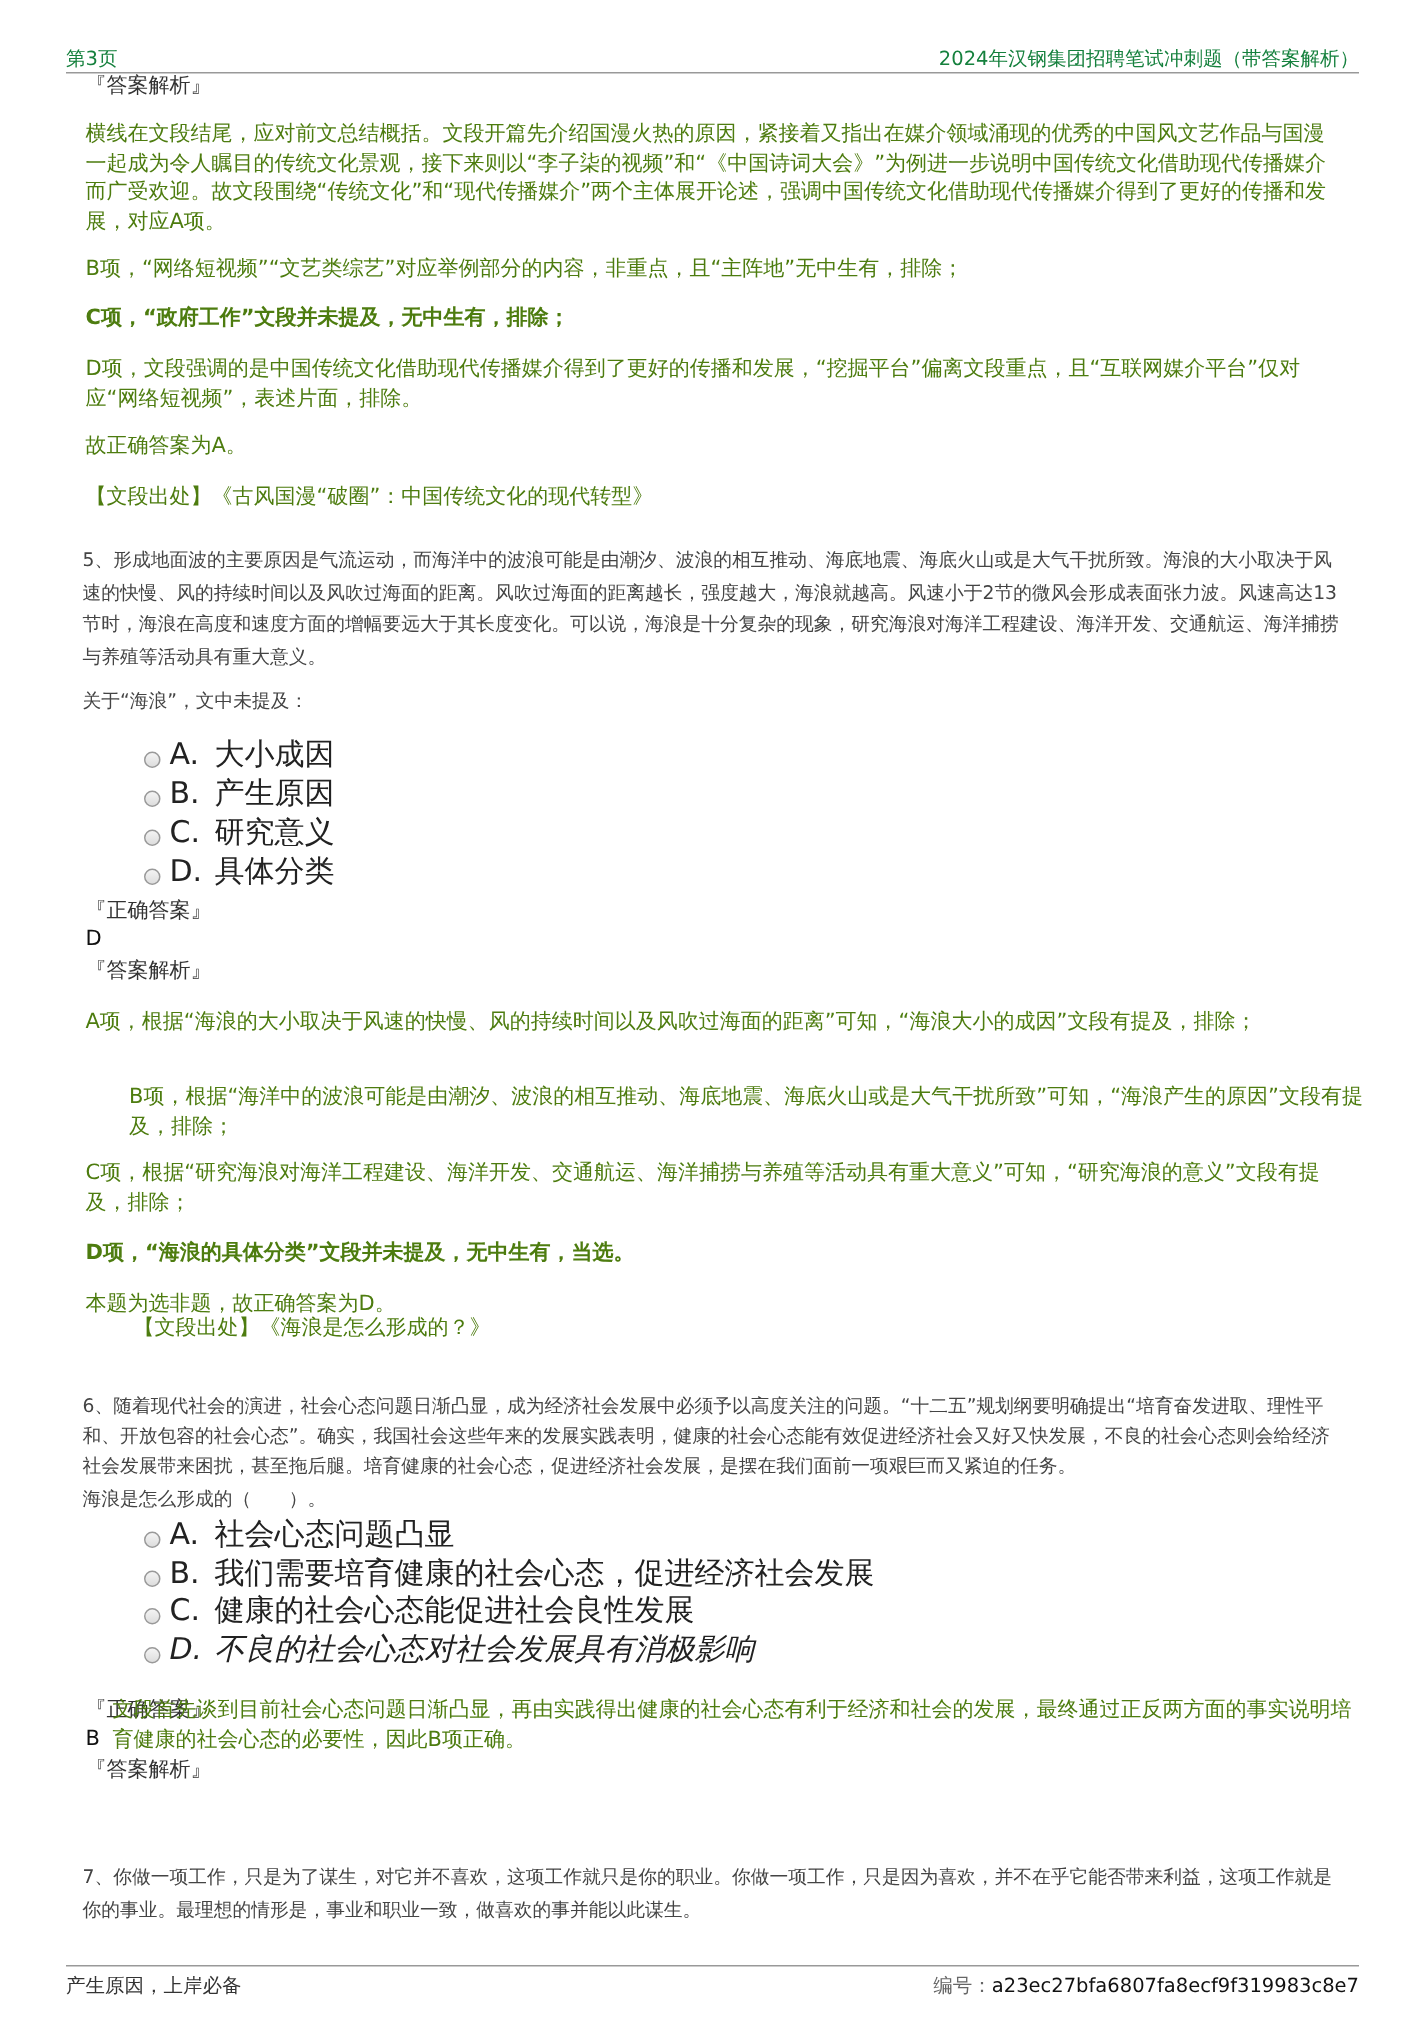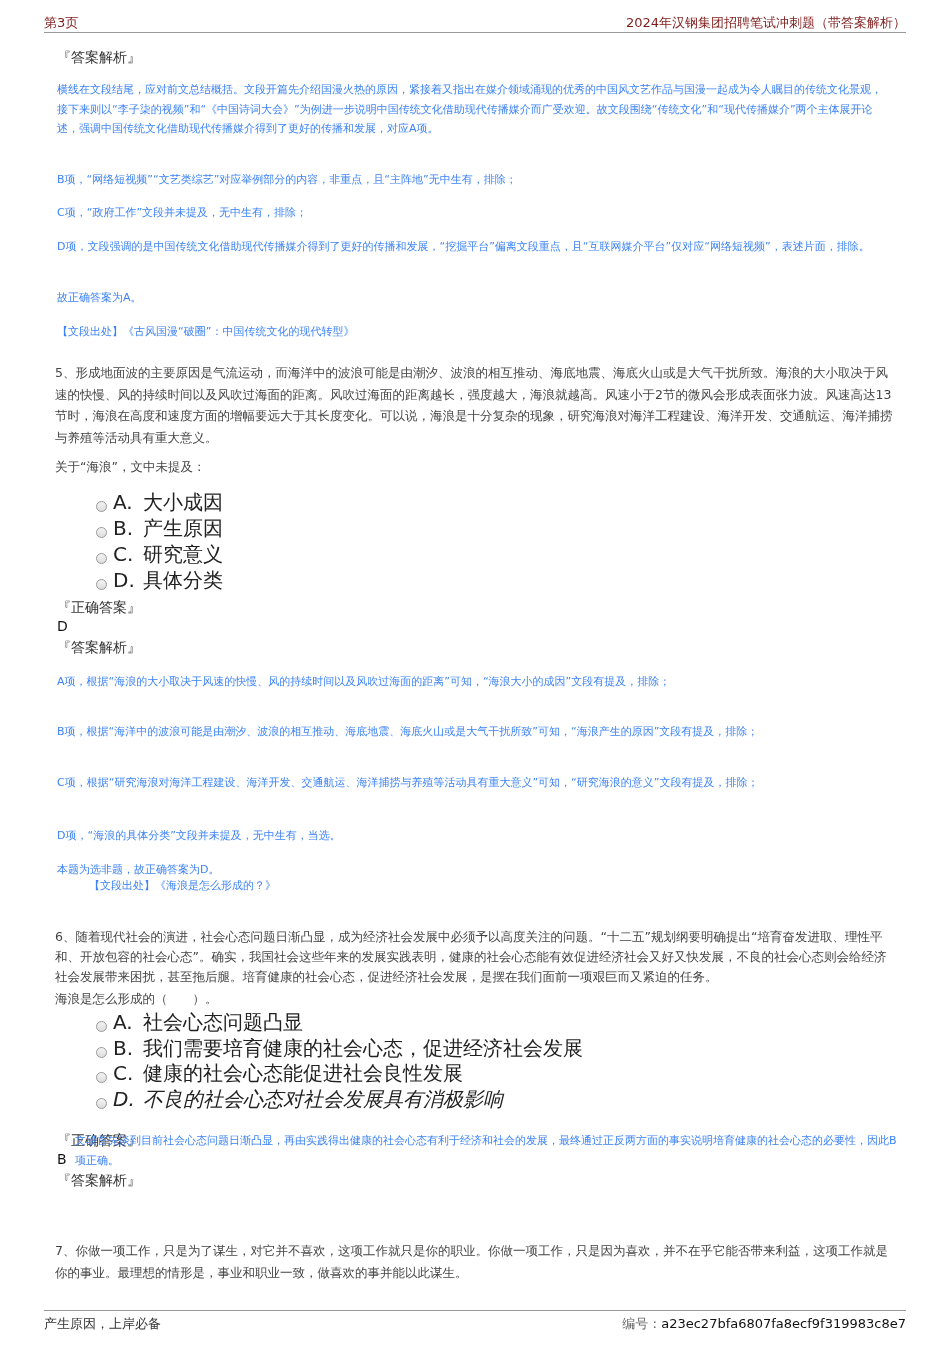--- a/index.html
+++ b/index.html
@@ -1,47 +1,47 @@
 <!DOCTYPE html>
 <html><head>
   <meta charset="utf-8">
   <style>
     html, body { margin: 0; padding: 0; background: #ffffff; }
     body { width: 950px; height: 1345px; position: relative; overflow: hidden;
       font-family: "DejaVu Sans", "Liberation Sans", sans-serif; color: #222; }
-    .header { position: absolute; left: 44px; right: 44px; top: 12px; height: 20px;
-      border-bottom: 1px solid #999; font-size: 13px; color: #7f1d1d; }
+    .header { position: absolute; left: 44px; right: 44px; top: 28px; height: 20px;
+      border-bottom: 1px solid #999; font-size: 13px; color: #15803d; }
     .header .left { position: absolute; left: 0; top: 2px; }
     .header .right { position: absolute; right: 0; top: 2px; }
     .footer { position: absolute; left: 44px; right: 44px; top: 1310px; height: 22px;
       border-top: 1px solid #999; font-size: 13px; color: #333; }
     .footer .left { position: absolute; left: 0; top: 4px; }
     .footer .right { position: absolute; right: 0; top: 4px; color: #111; }
     .footer .right .lbl { color: #666; }
-    .blk { position: absolute; left: 57px; width: 830px; font-size: 11px; line-height: 19.5px; color: #3b82f6; }
+    .blk { position: absolute; left: 57px; width: 830px; font-size: 14px; line-height: 19.5px; color: #4d7c0f; }
     .q { position: absolute; left: 55px; width: 840px; font-size: 12.5px; line-height: 21.5px; color: #444; }
     .tag { font-size: 14px; color: #333; }
     .opt { position: absolute; left: 96px; font-size: 20px; color: #222; height: 20px; line-height: 20px; }
     .opt .radio { display: inline-block; width: 9px; height: 9px; border: 1px solid #999; border-radius: 50%;
       background: linear-gradient(#f4f4f4, #ddd); vertical-align: -3px; margin-right: 6px; }
     .opt .letter { display: inline-block; width: 30px; }
     .ans { position: absolute; left: 57px; font-size: 14px; color: #111; }
   </style>
 </head>
 <body>
 
 <div class="header">
   <span class="left">第3页</span>
   <span class="right">2024年汉钢集团招聘笔试冲刺题（带答案解析）</span>
 </div>
 
 <div class="blk tag" style="top:48px;">『答案解析』</div>
 <div class="blk" style="top:80px;">横线在文段结尾，应对前文总结概括。文段开篇先介绍国漫火热的原因，紧接着又指出在媒介领域涌现的优秀的中国风文艺作品与国漫一起成为令人瞩目的传统文化景观，接下来则以“李子柒的视频”和“《中国诗词大会》”为例进一步说明中国传统文化借助现代传播媒介而广受欢迎。故文段围绕“传统文化”和“现代传播媒介”两个主体展开论述，强调中国传统文化借助现代传播媒介得到了更好的传播和发展，对应A项。</div>
 <div class="blk" style="top:170px;">B项，“网络短视频”“文艺类综艺”对应举例部分的内容，非重点，且“主阵地”无中生有，排除；</div>
-<div class="blk" style="top:203px;">C项，“政府工作”文段并未提及，无中生有，排除；</div>
+<div class="blk" style="top:203px;font-weight:bold;">C项，“政府工作”文段并未提及，无中生有，排除；</div>
 <div class="blk" style="top:237px;">D项，文段强调的是中国传统文化借助现代传播媒介得到了更好的传播和发展，“挖掘平台”偏离文段重点，且“互联网媒介平台”仅对应“网络短视频”，表述片面，排除。</div>
 <div class="blk" style="top:288px;">故正确答案为A。</div>
 <div class="blk" style="top:322px;">【文段出处】《古风国漫“破圈”：中国传统文化的现代转型》</div>
 
 <div class="q" style="top:362px;">5、形成地面波的主要原因是气流运动，而海洋中的波浪可能是由潮汐、波浪的相互推动、海底地震、海底火山或是大气干扰所致。海浪的大小取决于风速的快慢、风的持续时间以及风吹过海面的距离。风吹过海面的距离越长，强度越大，海浪就越高。风速小于2节的微风会形成表面张力波。风速高达13节时，海浪在高度和速度方面的增幅要远大于其长度变化。可以说，海浪是十分复杂的现象，研究海浪对海洋工程建设、海洋开发、交通航运、海洋捕捞与养殖等活动具有重大意义。</div>
 <div class="q" style="top:456px;">关于“海浪”，文中未提及：</div>
 
 <div class="opt" style="top:492px;">
   <span class="radio"></span><span class="letter">A.</span><span>大小成因</span>
 </div>
@@ -52,23 +52,23 @@
   <span class="radio"></span><span class="letter">C.</span><span>研究意义</span>
 </div>
 <div class="opt" style="top:570px;">
   <span class="radio"></span><span class="letter">D.</span><span>具体分类</span>
 </div>
 
 <div class="blk tag" style="top:598px;">『正确答案』</div>
 <div class="ans" style="top:618px;">D</div>
 <div class="blk tag" style="top:638px;">『答案解析』</div>
 <div class="blk" style="top:672px;">A项，根据“海浪的大小取决于风速的快慢、风的持续时间以及风吹过海面的距离”可知，“海浪大小的成因”文段有提及，排除；</div>
-<div class="blk" style="top:722px;">B项，根据“海洋中的波浪可能是由潮汐、波浪的相互推动、海底地震、海底火山或是大气干扰所致”可知，“海浪产生的原因”文段有提及，排除；</div>
+<div class="blk" style="top:722px;margin-left:29px;">B项，根据“海洋中的波浪可能是由潮汐、波浪的相互推动、海底地震、海底火山或是大气干扰所致”可知，“海浪产生的原因”文段有提及，排除；</div>
 <div class="blk" style="top:773px;">C项，根据“研究海浪对海洋工程建设、海洋开发、交通航运、海洋捕捞与养殖等活动具有重大意义”可知，“研究海浪的意义”文段有提及，排除；</div>
-<div class="blk" style="top:826px;">D项，“海浪的具体分类”文段并未提及，无中生有，当选。</div>
+<div class="blk" style="top:826px;font-weight:bold;">D项，“海浪的具体分类”文段并未提及，无中生有，当选。</div>
 <div class="blk" style="top:860px;">本题为选非题，故正确答案为D。</div>
 <div class="blk" style="top:876px;margin-left:32px;">【文段出处】《海浪是怎么形成的？》</div>
 
 <div class="q" style="top:927px; line-height:20px;">6、随着现代社会的演进，社会心态问题日渐凸显，成为经济社会发展中必须予以高度关注的问题。“十二五”规划纲要明确提出“培育奋发进取、理性平和、开放包容的社会心态”。确实，我国社会这些年来的发展实践表明，健康的社会心态能有效促进经济社会又好又快发展，不良的社会心态则会给经济社会发展带来困扰，甚至拖后腿。培育健康的社会心态，促进经济社会发展，是摆在我们面前一项艰巨而又紧迫的任务。</div>
 <div class="q" style="top:988px;">海浪是怎么形成的（　　）。</div>
 
 <div class="opt" style="top:1012px;">
   <span class="radio"></span><span class="letter">A.</span><span>社会心态问题凸显</span>
 </div>
 <div class="opt" style="top:1038px;">

